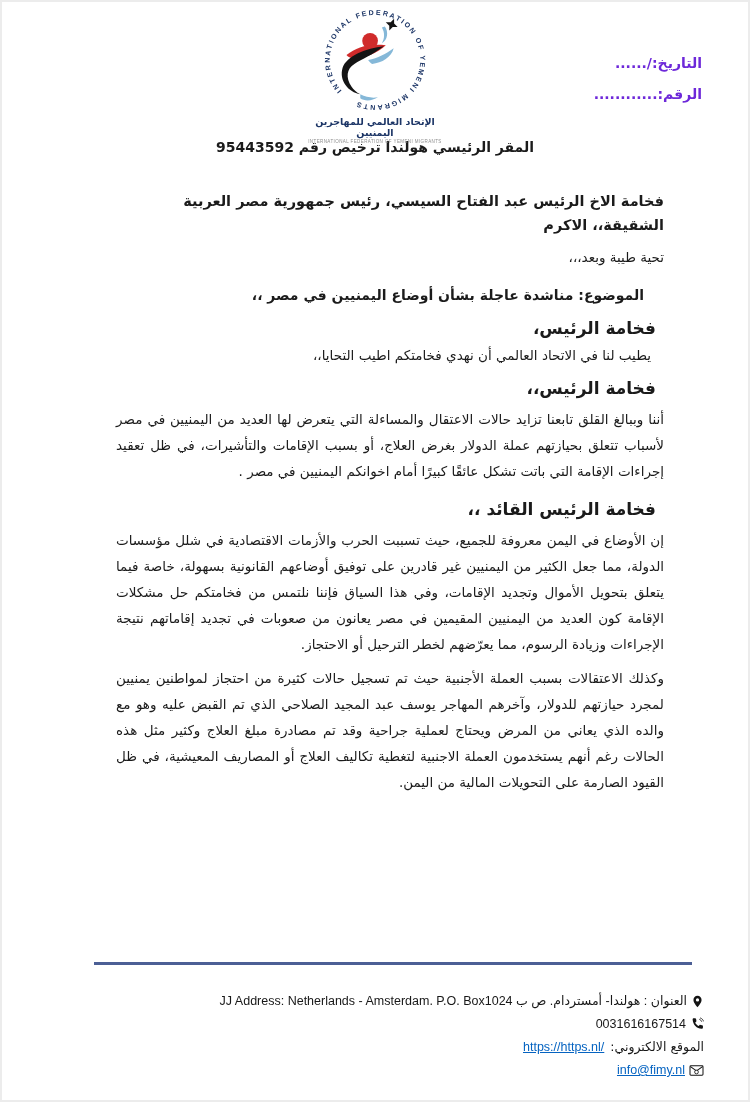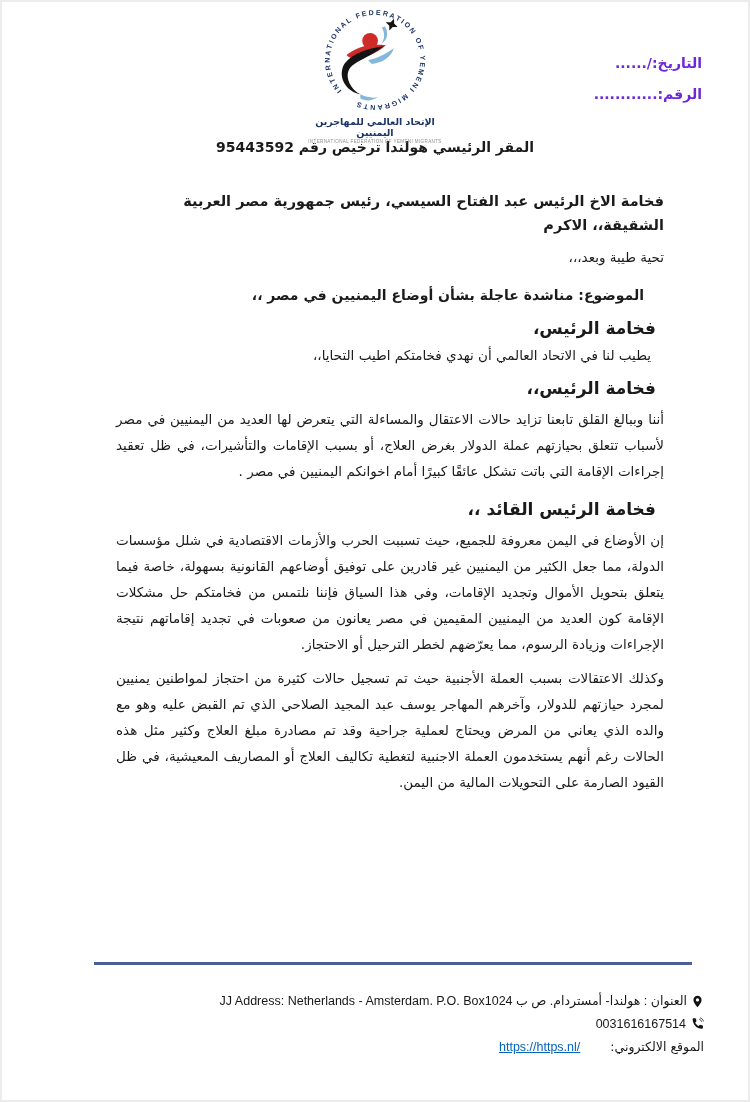--- a/index.html
+++ b/index.html
@@ -55,21 +55,21 @@
   .divider{position:absolute;top:0;left:92px;width:598px;height:2.5px;background:#4c5f95;}
   .f-rows{
     position:absolute;top:30px;right:44px;left:44px;
     direction:rtl;text-align:right;
     font-size:12.5px;color:#181818;
   }
   .f-row{display:flex;flex-direction:row;align-items:center;justify-content:flex-start;
     margin-bottom:5px;line-height:18px;}
   .f-ico{flex:0 0 auto;margin-left:4px;display:inline-flex;align-items:center;}
   .f-link{color:#0563c1;text-decoration:underline;direction:ltr;unicode-bidi:isolate;}
-  .site-label{margin-left:30px;}
+  .site-label{margin-left:6px;}
   .latin{font-family:"Liberation Sans","DejaVu Sans",sans-serif;}
 </style>
 </head>
 <body>
 
 <div class="header">
 
 
   <div class="hdr-right">
     <div>التاريخ:/......</div>
@@ -142,15 +142,25 @@
           </svg>
       </span>
       <span class="latin">0031616167514</span>
     </div>
 
     <div class="f-row">
       <span class="site-label">الموقع الالكتروني:</span>
       <a class="f-link latin" href="#">https://https.nl/</a>
     </div>
 
+    <div class="f-row">
+      <span class="f-ico">
+        <svg width="15" height="13" viewBox="0 0 16 14">
+            <rect x="1" y="2" width="14" height="10" rx="1" fill="none" stroke="#141414" stroke-width="1.1"></rect>
+            <path d="M1.5,2.8 L8,7.5 L14.5,2.8" fill="none" stroke="#141414" stroke-width="1.1"></path>
+            <circle cx="8" cy="8.6" r="2" fill="#ffffff" stroke="#141414" stroke-width="0.9"></circle>
+          </svg>
+      </span>
+      <a class="f-link latin" href="#">info@fimy.nl</a>
+    </div>
 
   </div>
 </div>
 
 </body></html>

